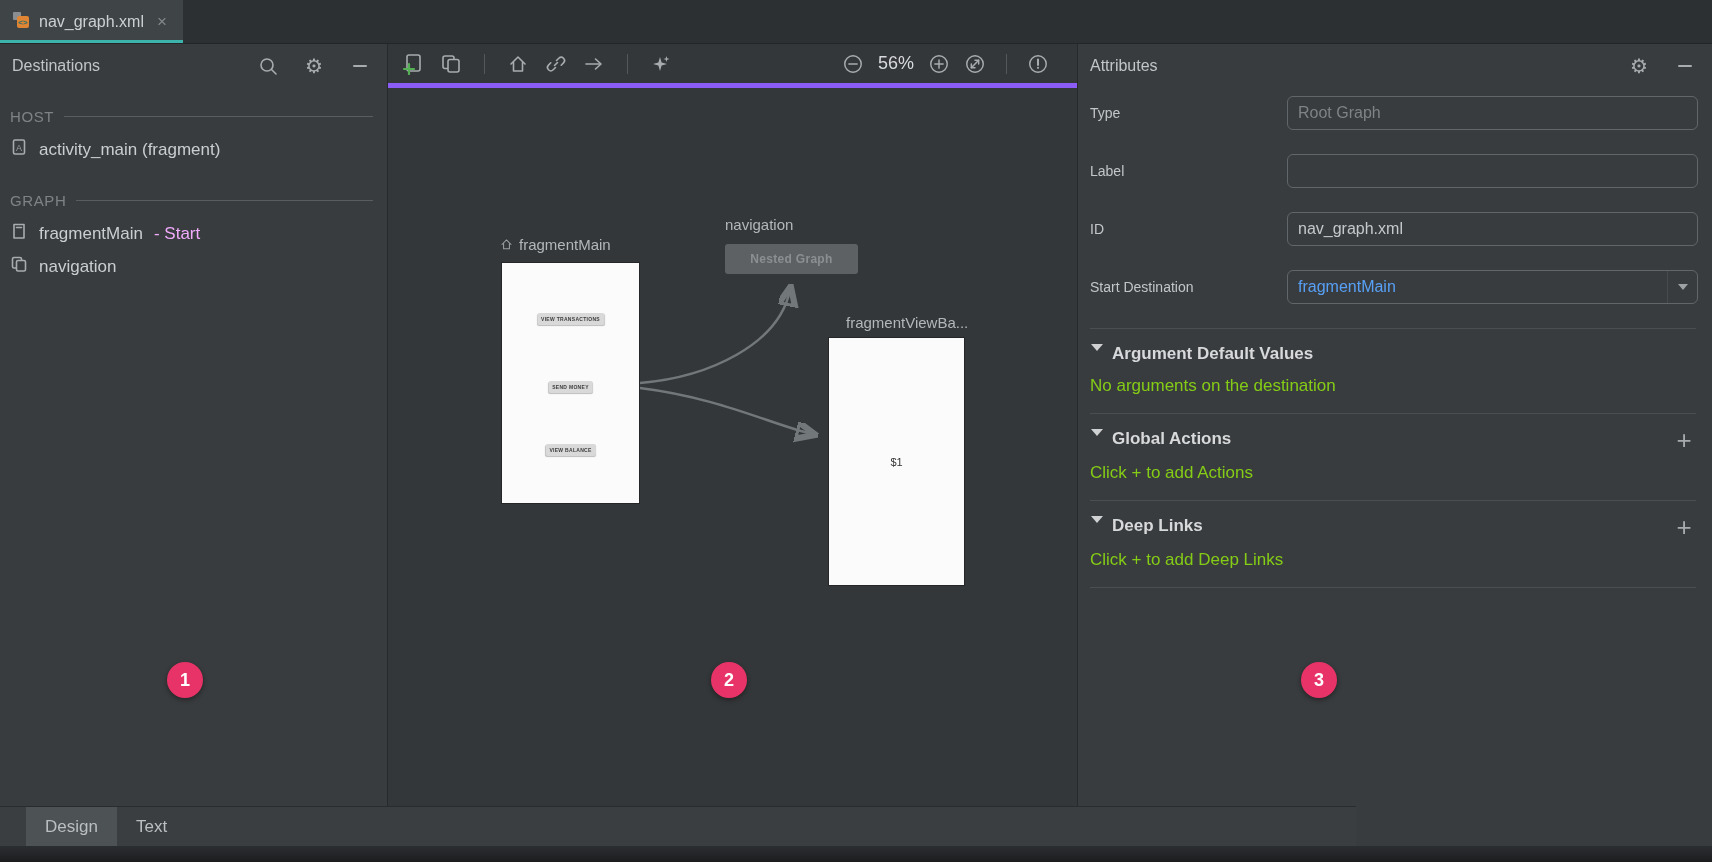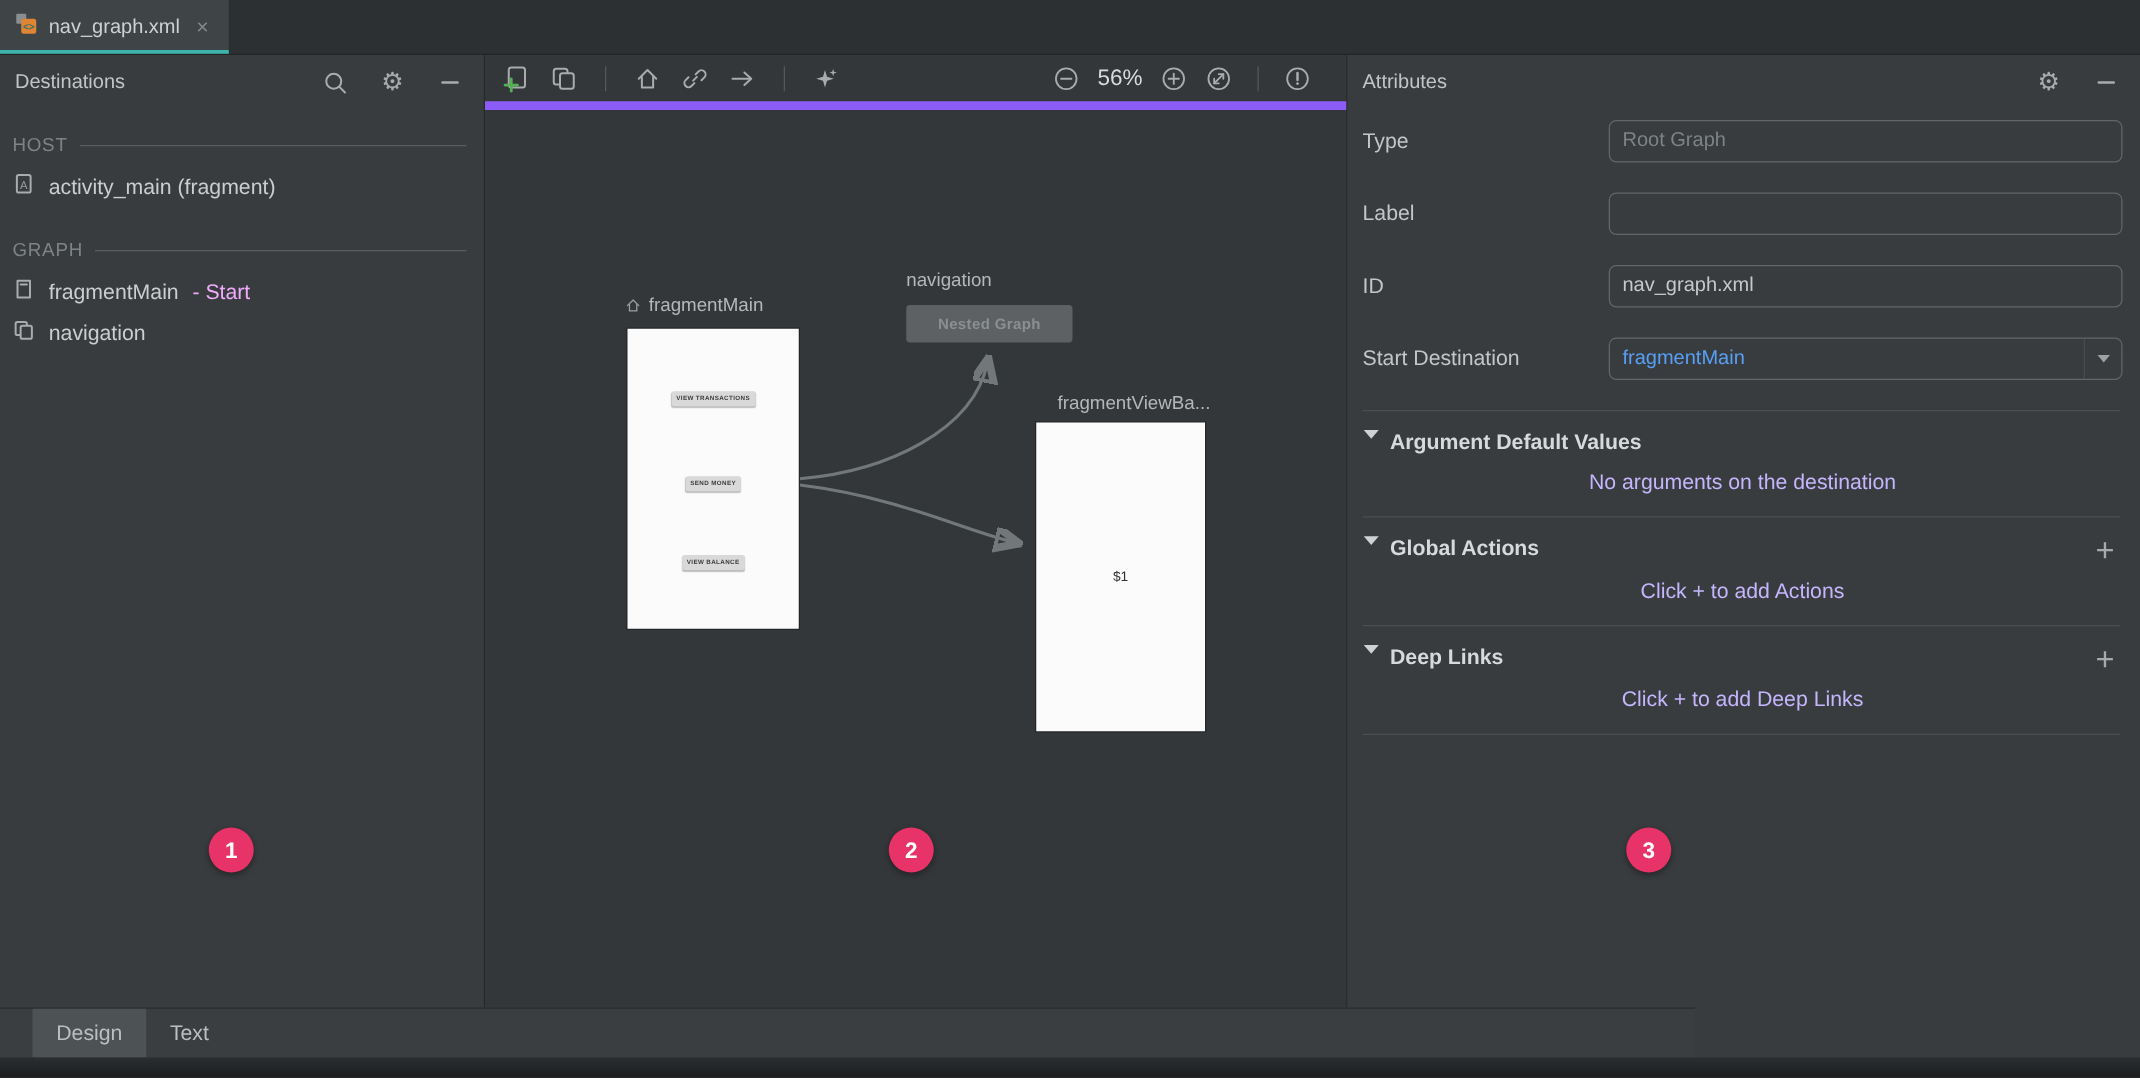--- a/index.html
+++ b/index.html
@@ -28,21 +28,21 @@
 
   
   .tree{padding:8px 0}
   .sec{display:flex;align-items:center;margin:12px 14px 8px 10px;color:#7e8385;font-size:15px;letter-spacing:.6px}
   .sec .line{flex:1;border-top:1px solid #595d5f;margin-left:10px}
   .titem{display:flex;align-items:center;gap:11px;height:33px;padding:0 10px;color:#cbced0;font-size:17px;cursor:default}
   .titem .sfx{color:#f0abfc}
   .sec-gap{height:14px}
 
   
-  .ctoolbar{border-bottom:7px solid #8b5cf6;padding-left:14px}
+  .ctoolbar{border-bottom:5px solid #8b5cf6;padding-left:14px}
   .tgroup{display:flex;align-items:center;gap:16px}
   .tdiv{width:1px;height:20px;background:#54585a;margin:0 6px}
   .zoomgroup{margin-left:auto;display:flex;align-items:center;gap:14px;padding-right:12px}
   .zoom-label{color:#d8dadc;font-size:18px}
 
   
   .canvas{position:relative;flex:1;background:#343739;overflow:hidden}
   .wires{position:absolute;left:0;top:0}
   .wires path{stroke:#72787a;stroke-width:2.5;fill:none}
   .dev-label{position:absolute;color:#b4b7b9;font-size:15px;display:flex;gap:6px;align-items:center;white-space:nowrap}
@@ -50,32 +50,32 @@
   .tbtn{position:absolute;left:50%;transform:translateX(-50%);background:#d9d9d9;color:#3c3c3c;font-size:5px;font-weight:bold;padding:3px 4px;border-radius:2px;box-shadow:0 1px 1px rgba(0,0,0,.25);white-space:nowrap;letter-spacing:.3px}
   .chip{position:absolute;width:133px;height:30px;background:#5d6163;border-radius:3px;color:#8b8f91;font-weight:bold;font-size:12px;display:flex;align-items:center;justify-content:center;letter-spacing:.3px}
   .dev-content{position:absolute;left:50%;transform:translateX(-50%);color:#333;font-size:11px}
 
   
   .badge{position:absolute;width:36px;height:36px;border-radius:50%;background:#e83368;color:#fff;font-size:18px;font-weight:bold;display:flex;align-items:center;justify-content:center;box-shadow:0 2px 5px rgba(0,0,0,.4)}
 
   
   .attr-body{padding:8px 14px 0 12px}
   .frow{display:flex;align-items:center;margin-bottom:24px}
-  .frow .flabel{width:197px;color:#c3c6c8;font-size:17px}
+  .frow .flabel{width:197px;color:#c3c6c8;font-size:14px}
   .finput{flex:1;height:34px;background:transparent;border:1px solid #61666a;border-radius:6px;color:#c6c9cb;font-size:16px;padding:0 10px;font-family:"Liberation Sans",sans-serif;outline:none;min-width:0}
   .finput.dim{color:#7e8385}
   .dropdown{flex:1;height:34px;border:1px solid #61666a;border-radius:6px;display:flex;align-items:center;padding-left:10px;cursor:default}
   .dd-value{color:#57a0f5;font-size:16px;flex:1}
   .dd-btn{width:30px;align-self:stretch;display:flex;align-items:center;justify-content:center;border-left:1px solid rgba(255,255,255,.08)}
   .caret-down{width:0;height:0;border-left:5px solid transparent;border-right:5px solid transparent;border-top:6px solid #9ea2a4}
   .asep{border:none;border-top:1px solid #4a4e50;margin:0 2px 0 0}
   .ahead{display:flex;align-items:flex-start;gap:9px;padding:15px 2px 10px 1px;color:#d7d9da;font-weight:bold;font-size:17px;cursor:default}
   .tri-down{width:0;height:0;border-left:6px solid transparent;border-right:6px solid transparent;border-top:7px solid #cfd1d3}
   .plus-btn{margin-left:auto;color:#a6aaac;font-size:26px;font-weight:400;line-height:22px;width:24px;text-align:center;cursor:default}
-  .ahint{text-align:center;color:#c4b5fd;font-size:17px;padding:2px 0 17px}
+  .ahint{color:#84cc16;font-size:17px;padding:2px 0 17px}
 
   
   .bbar{position:absolute;left:0;top:806px;width:1356px;height:40px;background:#3b3e40;border-top:1px solid #292c2e;display:flex;align-items:stretch;padding-left:26px}
   .btab{display:flex;align-items:center;padding:0 19px;color:#bcbfc1;font-size:17px;cursor:default}
   .btab.active{background:#4d5254}
   .bstrip{position:absolute;left:0;top:846px;width:1712px;height:16px;background:linear-gradient(#2b2e30,#1b1d1f)}
 </style>
 </head>
 <body>
 

